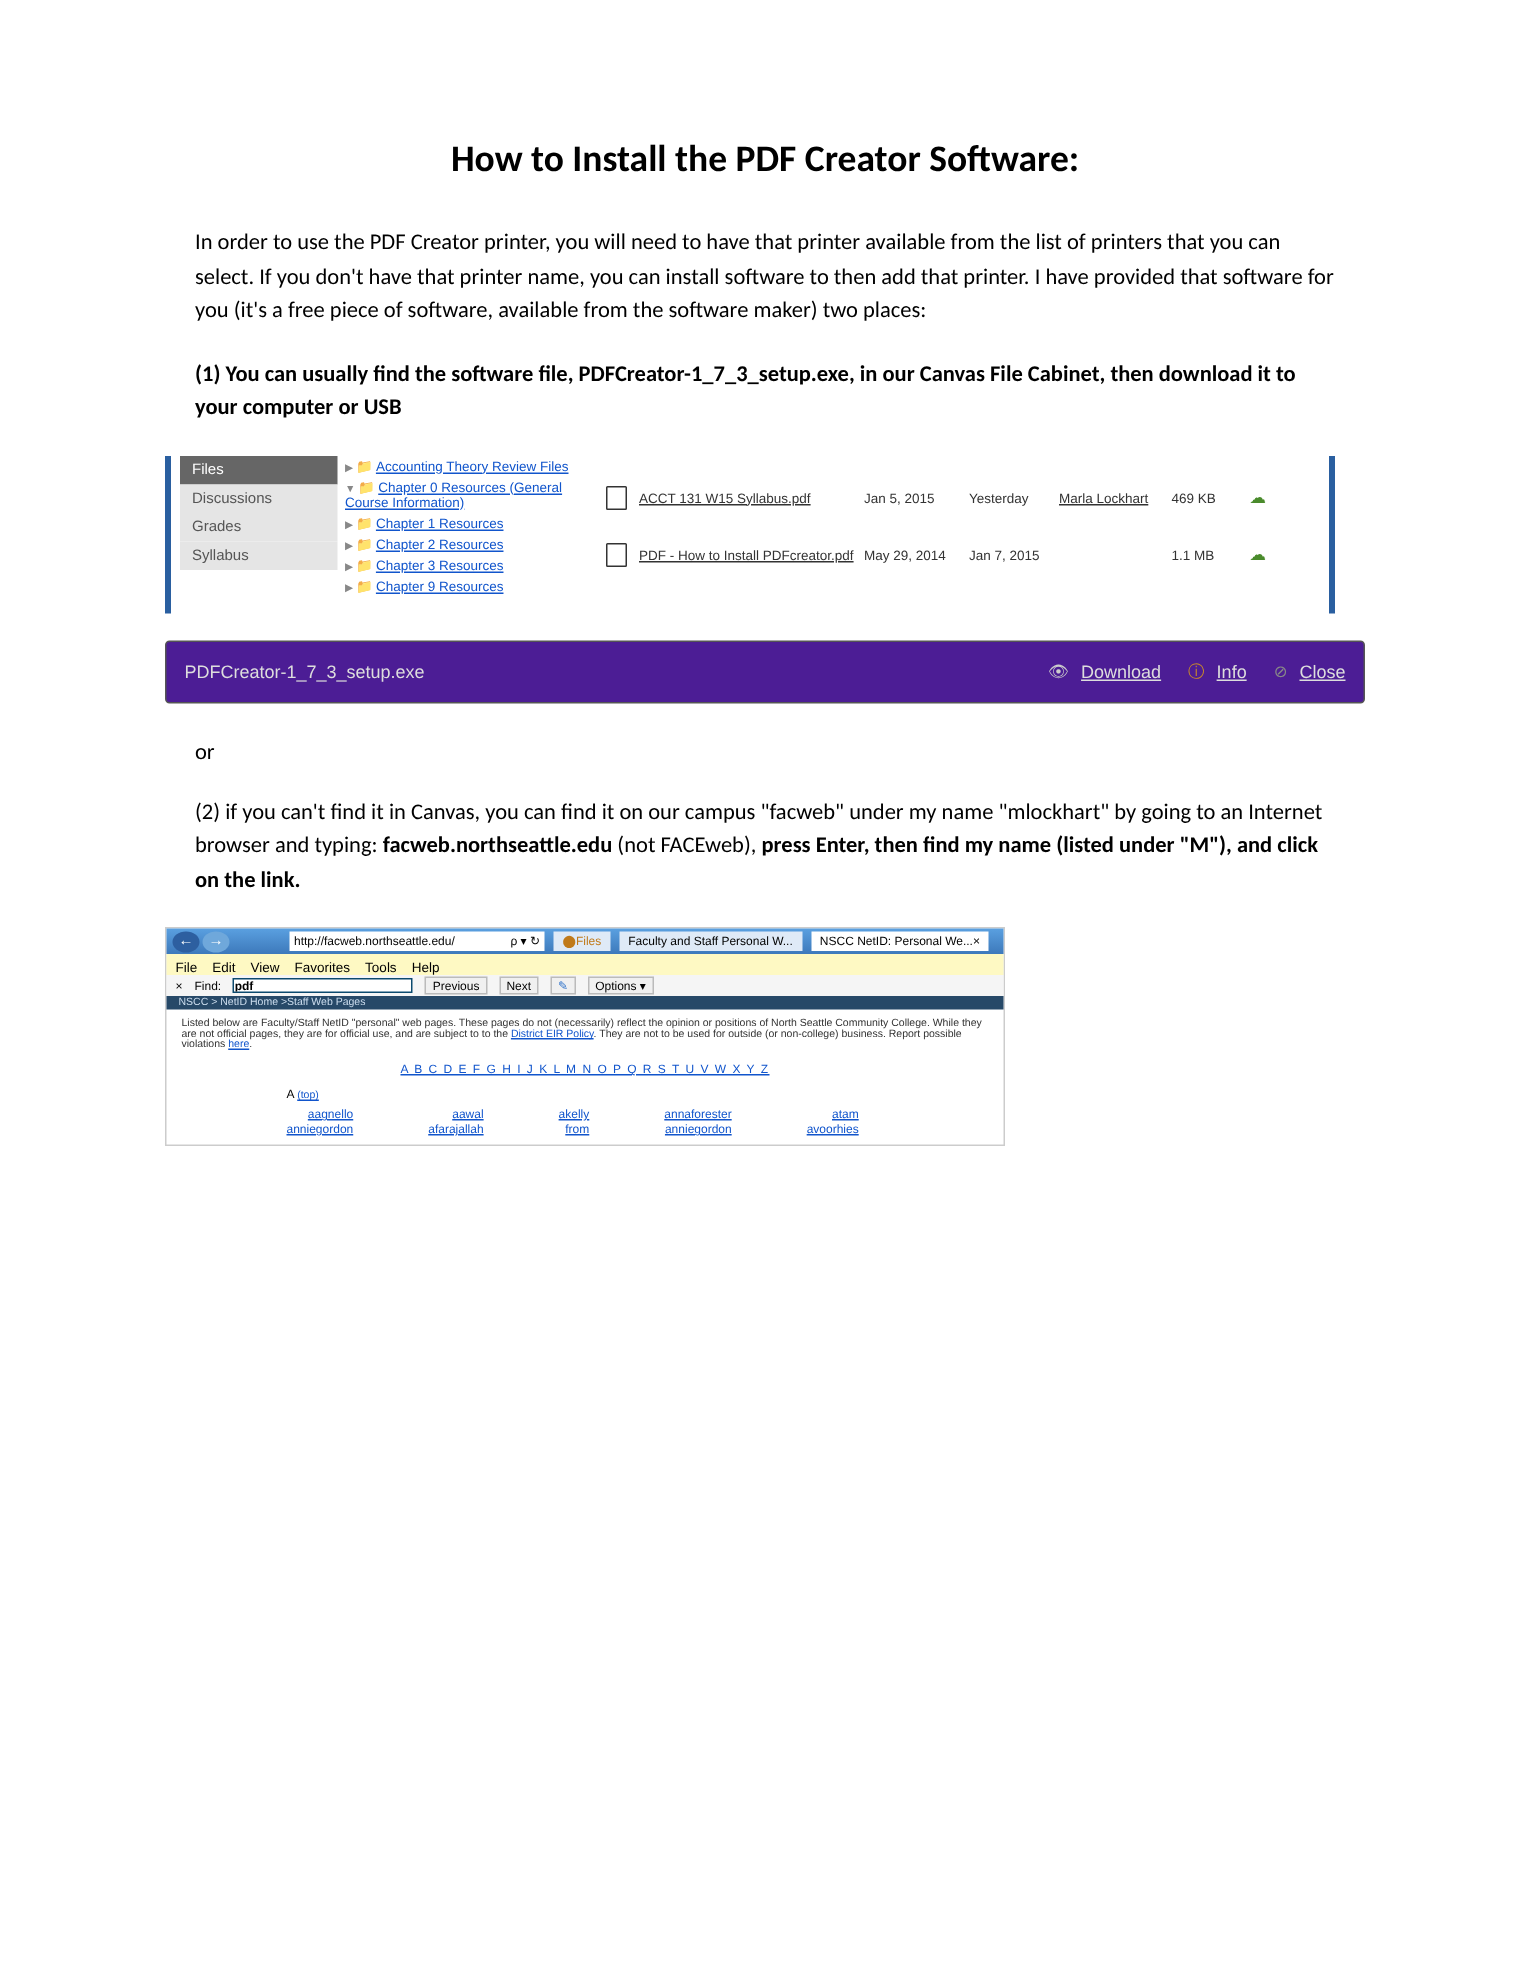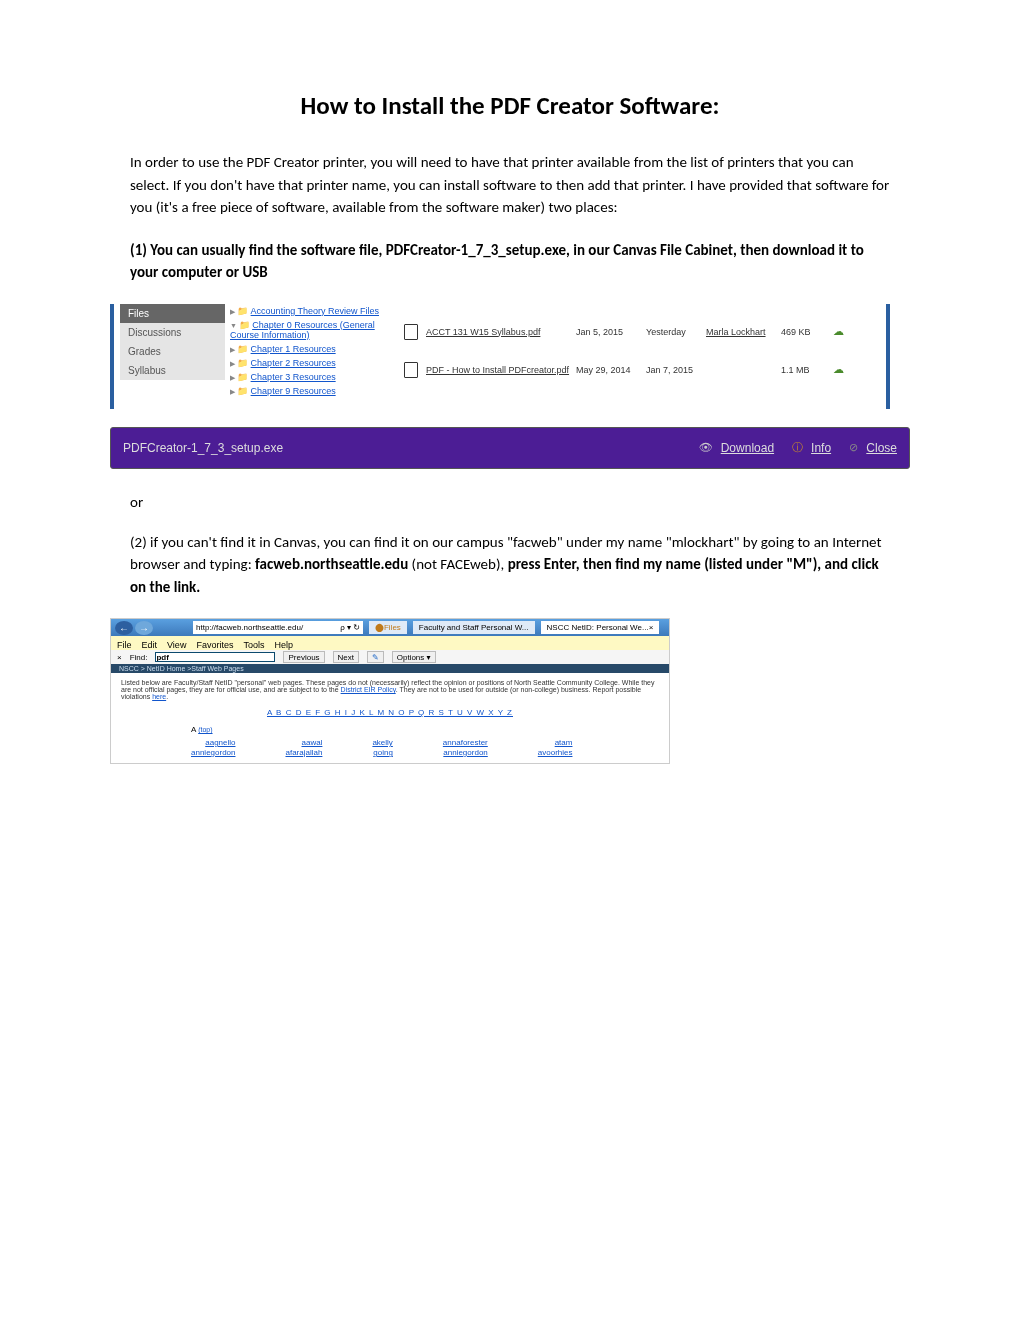--- a/index.html
+++ b/index.html
@@ -222,21 +222,21 @@
       <div class="s2-col">
         <a>aagnello</a>
         <a>anniegordon</a>
       </div>
       <div class="s2-col">
         <a>aawal</a>
         <a>afarajallah</a>
       </div>
       <div class="s2-col">
         <a>akelly</a>
-        <a>going</a>
+        <a>from</a>
       </div>
       <div class="s2-col">
         <a>annaforester</a>
         <a>anniegordon</a>
       </div>
       <div class="s2-col">
         <a>atam</a>
         <a>avoorhies</a>
       </div>
     </div>

